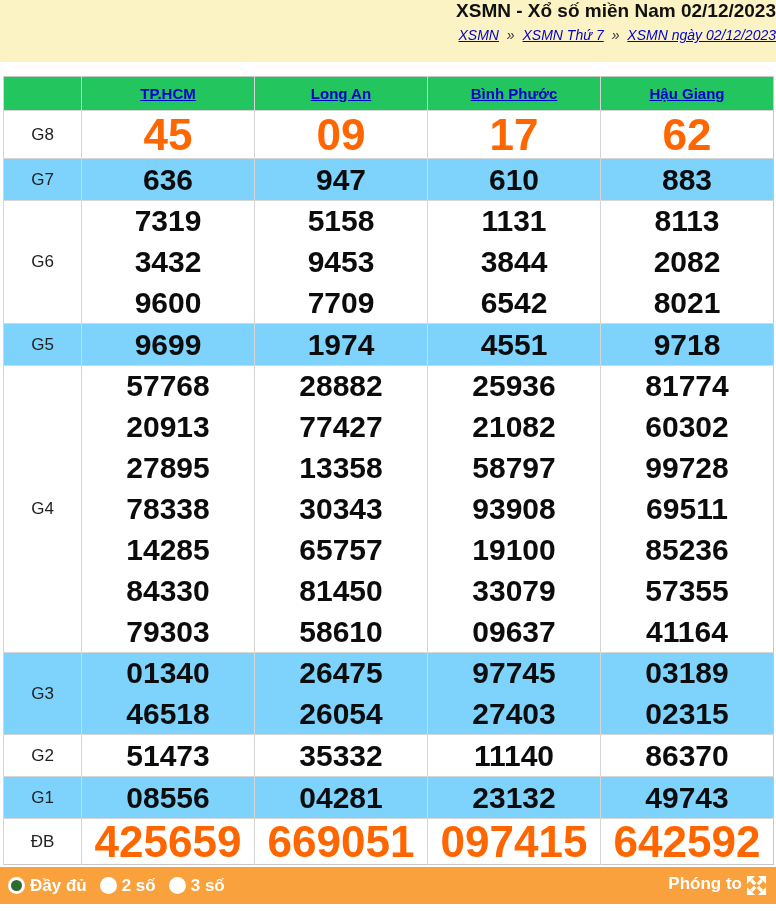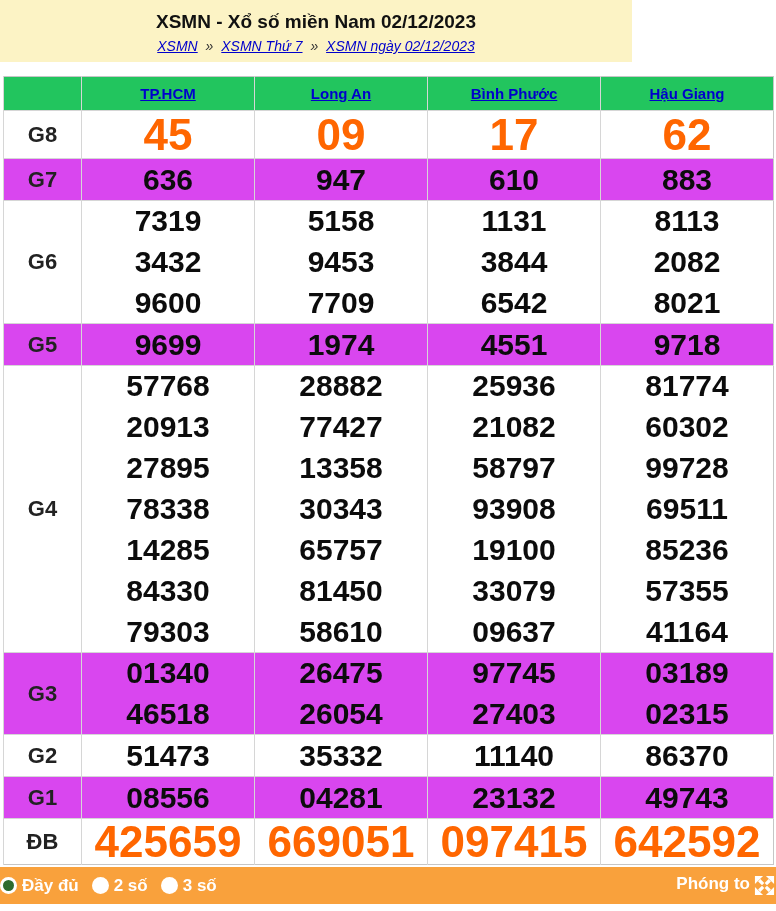--- a/index.html
+++ b/index.html
@@ -1,45 +1,45 @@
 <!DOCTYPE html>
 <html><head>
 <meta charset="utf-8">
 <style>
   * { margin:0; padding:0; box-sizing:border-box; }
   html,body { width:776px; height:911px; background:#fff; overflow:hidden;
               font-family:"Liberation Sans", sans-serif; }
 
   
-  .banner { background:#fcf3c5; height:62px; width:632px; text-align:center; padding-top:11px; }
+  .banner { background:#fcf3c5; height:62px; width:776px; text-align:right; }
   .title  { font-size:19px; font-weight:bold; color:#111; }
   .crumbs { font-size:14px; margin-top:5px; color:#333;font-style:italic; }
   .crumbs a { color:#0000cc; text-decoration:underline; cursor:pointer; }
   .crumb-sep { color:#333; margin:0 4px; }
 
   
   table.results { border-collapse:collapse; table-layout:fixed; width:770px;
                   margin:14px 3px 0 3px; border:1px solid #c6c6c6; }
   .results thead th { background:#22c55e; height:34px; font-size:15px; }
   .results thead a { color:#0000cc; font-weight:bold; text-decoration:underline; cursor:pointer; }
   .results th, .results td { border-left:1px solid #d6d6d6; text-align:center; vertical-align:middle; }
   .results tbody { border-top:1px solid #d6d6d6; }
-  .results tbody.alt { background:#d946ef; }
-  th.rowlabel { font-weight:700; font-size:22px; color:#222; }
+  .results tbody.alt { background:#7dd3fc; }
+  th.rowlabel { font-weight:400; font-size:17px; color:#222; }
   td.num { font-weight:bold; font-size:30px; color:#0c0c0c; height:41px;
            letter-spacing:0px; line-height:1; }
   tbody.hl td.num { color:#ff6600; font-size:44px; }
   tbody.g8 td, tbody.g8 th { height:48px; }
   tbody.g7 td, tbody.g7 th, tbody.g5 td, tbody.g5 th,
   tbody.g2 td, tbody.g2 th, tbody.g1 td, tbody.g1 th { height:42px; }
   tbody.db td, tbody.db th { height:46px; }
 
   
   .footer { background:#f9a13c; height:37px; width:776px; margin-top:2px;
-            display:flex; align-items:center; padding:0 0; }
+            display:flex; align-items:center; padding:0 8px; }
   .opt { display:flex; align-items:center; margin-right:13px; color:#fff;
          font-weight:bold; font-size:17px; cursor:pointer; }
   .radio { width:17px; height:17px; border-radius:50%; background:#fff;
            margin-right:5px; display:flex; align-items:center; justify-content:center; flex:0 0 auto; }
   .radio.sel::after { content:''; width:11px; height:11px; border-radius:50%; background:#2e6b2e; }
   .zoom-btn { margin-left:auto; display:flex; align-items:flex-start; color:#fff;
               font-weight:bold; font-size:17px; cursor:pointer; }
   .zoom-btn svg { margin-left:3px; display:block; }
 </style>
 </head>

